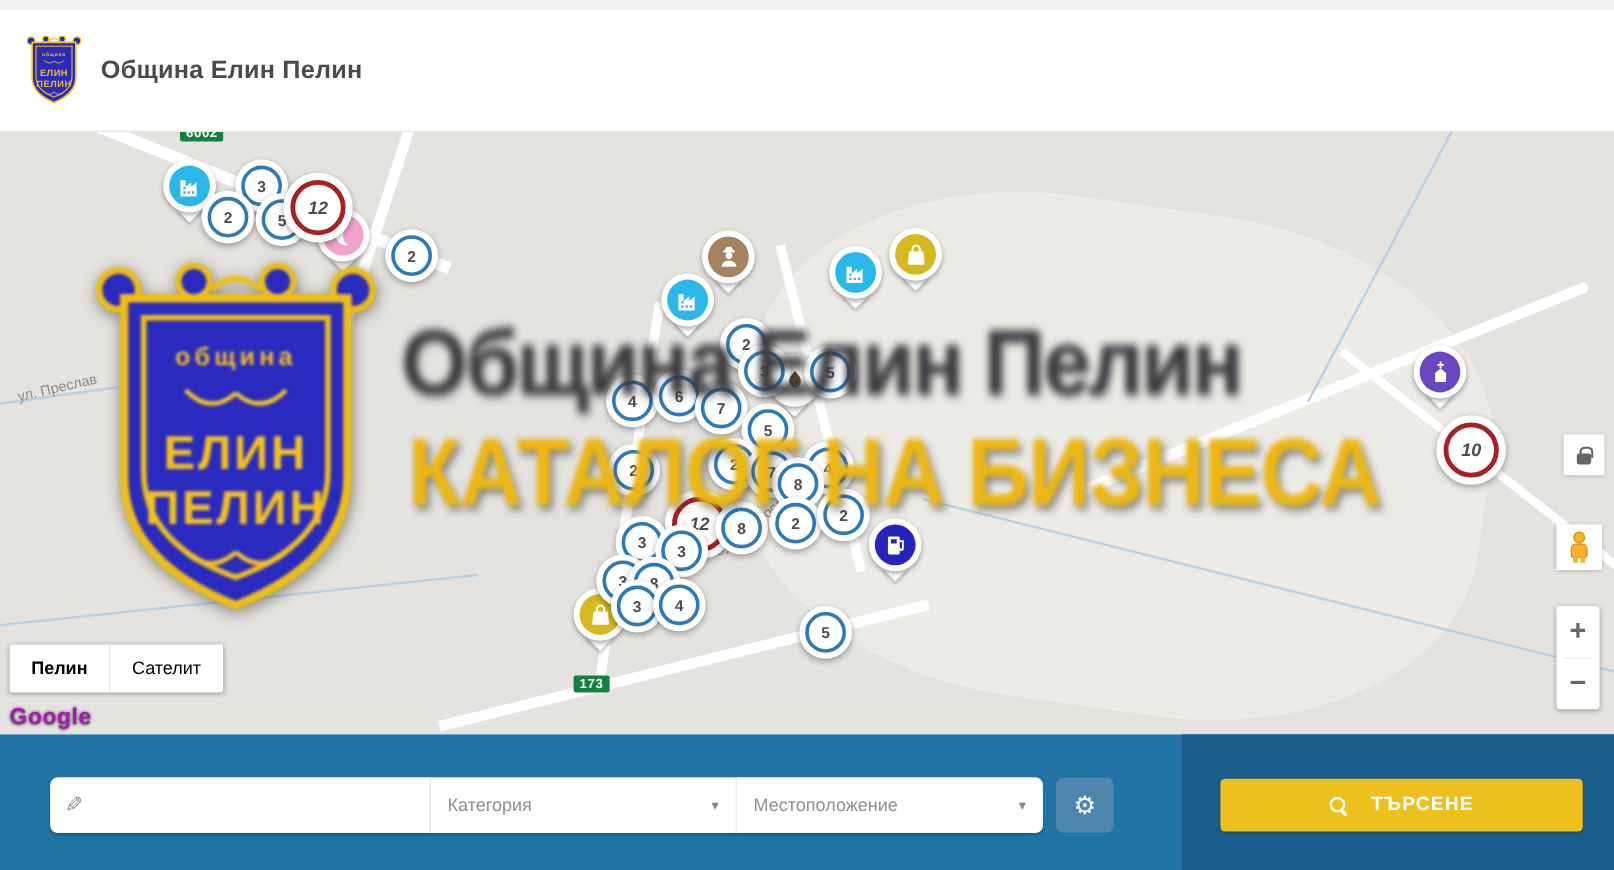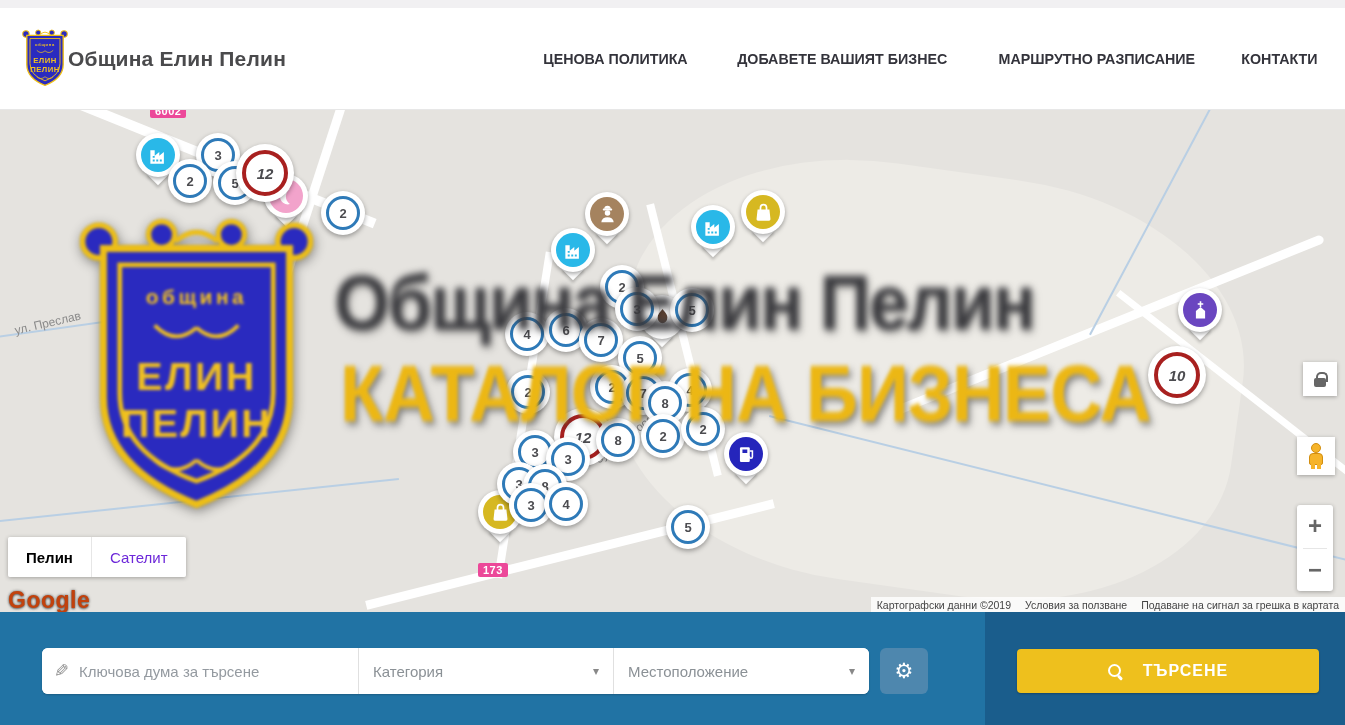--- a/index.html
+++ b/index.html
@@ -6,35 +6,35 @@
   html,body { width:1345px; height:725px; overflow:hidden;
     font-family:"Liberation Sans", sans-serif; background:#fff; }
   .stage { position:relative; width:1345px; height:725px; overflow:hidden; }
 
   
   .topstrip { position:absolute; left:0; top:0; width:100%; height:8px; background:#f1f0f2; z-index:40; }
 
   
   .header { position:absolute; left:0; top:8px; width:100%; height:102px; background:#fff;
     border-bottom:1px solid #e7e7e7; z-index:30; display:flex; align-items:center; }
-  .brand { display:flex; align-items:center; gap:0; margin-left:22px; }
+  .brand { display:flex; align-items:center; gap:16px; margin-left:22px; }
   .brand-logo { width:46px; height:60px; }
   .brand-text .t1 { font-size:21px; font-weight:bold; color:#4a4a4c; letter-spacing:.2px; }
   .brand-text .t2 { font-size:17px; font-weight:bold; color:#e9b612; letter-spacing:.4px; margin-top:2px; }
   .nav { margin-left:auto; margin-right:24px; display:flex; gap:34px; }
   .nav a { text-decoration:none; color:#33333b; font-size:15.5px; font-weight:bold;
     letter-spacing:0; transform:scaleX(.92); transform-origin:center; white-space:nowrap; cursor:pointer; }
 
   
   .map { position:absolute; left:0; top:110px; width:1345px; height:502px; background:#e5e3df; overflow:hidden; }
   .patch { position:absolute; background:#edebe6; }
   .road { position:absolute; background:#fff; }
   .bline { position:absolute; background:#b9cfe4; }
 
-  .road-label { position:absolute; background:#ec4899; color:#fff; font-size:11px; font-weight:bold;
+  .road-label { position:absolute; background:#15803d; color:#fff; font-size:11px; font-weight:bold;
     padding:1px 5px; border-radius:2px; letter-spacing:.5px; }
   .street-label { position:absolute; color:#8a8a8a; font-size:12px; white-space:nowrap; }
 
   
   .pin { position:absolute; width:44px; height:62px; z-index:2; cursor:pointer; }
   .pin .head { position:absolute; left:0; top:0; width:44px; height:44px; background:#fff; border-radius:50%;
     box-shadow:0 2px 4px rgba(0,0,0,.35); }
   .pin .tail { position:absolute; left:14px; top:33px; width:16px; height:16px; background:#fff;
     transform:rotate(45deg); box-shadow:2px 2px 3px rgba(0,0,0,.2); }
   .pin .pc { position:absolute; left:5px; top:5px; width:34px; height:34px; border-radius:50%;
@@ -60,23 +60,23 @@
   .wm-sub { left:340px; top:238px; font-size:80px; font-weight:bold; color:#ecb714; white-space:nowrap;
     letter-spacing:-1px; transform:scaleX(.90); transform-origin:left; filter:blur(2px);
     text-shadow:3px 4px 7px rgba(40,40,40,.55); }
 
   
   .maptype { position:absolute; left:8px; top:427px; display:flex; z-index:8;
     box-shadow:0 1px 4px rgba(0,0,0,.3); border-radius:2px; overflow:hidden; }
   .maptype button { border:0; background:#fff; height:40px; font-size:15px; cursor:pointer; padding:0 18px;
     font-family:inherit; }
   .maptype .active { font-weight:bold; color:#000; }
-  .maptype .inactive { color:#6d28d9; border-left:1px solid #e6e6e6; }
-
-  .glogo { position:absolute; left:8px; top:477px; z-index:8; color:#c2410c; font-size:23px; font-weight:bold;
+  .maptype .inactive { color:#000000; border-left:1px solid #e6e6e6; }
+
+  .glogo { position:absolute; left:8px; top:477px; z-index:8; color:#a21caf; font-size:19px; font-weight:bold;
     letter-spacing:.5px; text-shadow:0 0 3px rgba(68,68,68,.8), 0 1px 2px rgba(68,68,68,.6); cursor:pointer; }
 
   .attrib { position:absolute; right:0; top:487px; height:15px; z-index:8; background:rgba(255,255,255,.8);
     display:flex; align-items:center; gap:14px; padding:0 6px; }
   .attrib span { font-size:10.5px; color:#444; white-space:nowrap; }
   .attrib span.link { cursor:pointer; }
 
   .ctl-lock { position:absolute; right:8px; top:252px; width:34px; height:34px; background:#fff; z-index:8;
     box-shadow:0 1px 4px rgba(0,0,0,.3); display:flex; align-items:center; justify-content:center; cursor:pointer; }
   .lockglyph { position:relative; width:12px; height:9px; background:#666; border-radius:2px; margin-top:6px; }
@@ -190,26 +190,20 @@
 
   <header class="header">
     <div class="brand">
       <svg class="brand-logo">
         <use href="#sym-shield"></use>
       </svg>
       <div class="brand-text">
         <div class="t1">Община Елин Пелин</div>
       </div>
     </div>
-    <nav class="nav">
-        <a>ЦЕНОВА ПОЛИТИКА</a>
-        <a>ДОБАВЕТЕ ВАШИЯТ БИЗНЕС</a>
-        <a>МАРШРУТНО РАЗПИСАНИЕ</a>
-        <a>КОНТАКТИ</a>
-      </nav>
   </header>
 
   <div class="map">
 
     <div class="patch" style="left:620px;top:60px;width:620px;height:420px;transform:rotate(8deg);border-radius:40%;"></div>
     <div class="road" style="left:-30px;top:30px;width:420px;height:10px;transform:rotate(22deg);"></div>
     <div class="road" style="left:300px;top:-20px;width:9px;height:260px;transform:rotate(18deg);"></div>
     <div class="road" style="left:520px;top:140px;width:8px;height:330px;transform:rotate(9deg);"></div>
     <div class="road" style="left:680px;top:90px;width:8px;height:280px;transform:rotate(-14deg);"></div>
     <div class="road" style="left:360px;top:440px;width:420px;height:9px;transform:rotate(-14deg);"></div>
@@ -427,42 +421,37 @@
           <span class="num">3</span>
         </div>
         <div class="cluster sm" style="left: 544px; top: 372px;">
           <span class="ring" style="border-color:#2e7ab8"></span>
           <span class="num">4</span>
         </div>
         <div class="cluster sm" style="left: 666px; top: 395px;">
           <span class="ring" style="border-color:#2e7ab8"></span>
           <span class="num">5</span>
         </div>
-        <div class="cluster bg" style="left: 1148px; top: 236px;">
+        <div class="cluster bg" style="left: 1197px; top: 236px;">
           <span class="ring" style="border-color:#a8201f"></span>
           <span class="num">10</span>
         </div>
       </div>
 
     <svg class="wm wm-shield">
       <use href="#sym-shield"></use>
     </svg>
     <div class="wm wm-title">Община Елин Пелин</div>
     <div class="wm wm-sub">КАТАЛОГ НА БИЗНЕСА</div>
 
     <div class="maptype">
       <button class="active">Пелин</button>
       <button class="inactive">Сателит</button>
     </div>
     <div class="glogo">Google</div>
-    <div class="attrib" id="attrib">
-        <span>Картографски данни ©2019</span>
-        <span class="link">Условия за ползване</span>
-        <span class="link">Подаване на сигнал за грешка в картата</span>
-      </div>
 
     <div class="ctl-lock">
       <span class="lockglyph"></span>
     </div>
     <div class="ctl-peg">
       <span class="pegman">
         <span class="ph"></span>
           <span class="pb"></span>
           <span class="pl"></span>
           <span class="pr"></span>
@@ -474,21 +463,20 @@
       <button>−</button>
     </div>
   </div>
 
   <div class="searchbar">
     <div class="right"></div>
 
     <div class="sgroup">
       <div class="scell keyword">
         <span class="pencil">✎</span>
-        <input type="text" placeholder="Ключова дума за търсене" style="">
       </div>
       <div class="scell sel">
         <span class="val">Категория</span>
         <span class="caret">▾</span>
       </div>
       <div class="scell sel">
         <span class="val">Местоположение</span>
         <span class="caret">▾</span>
       </div>
     </div>

